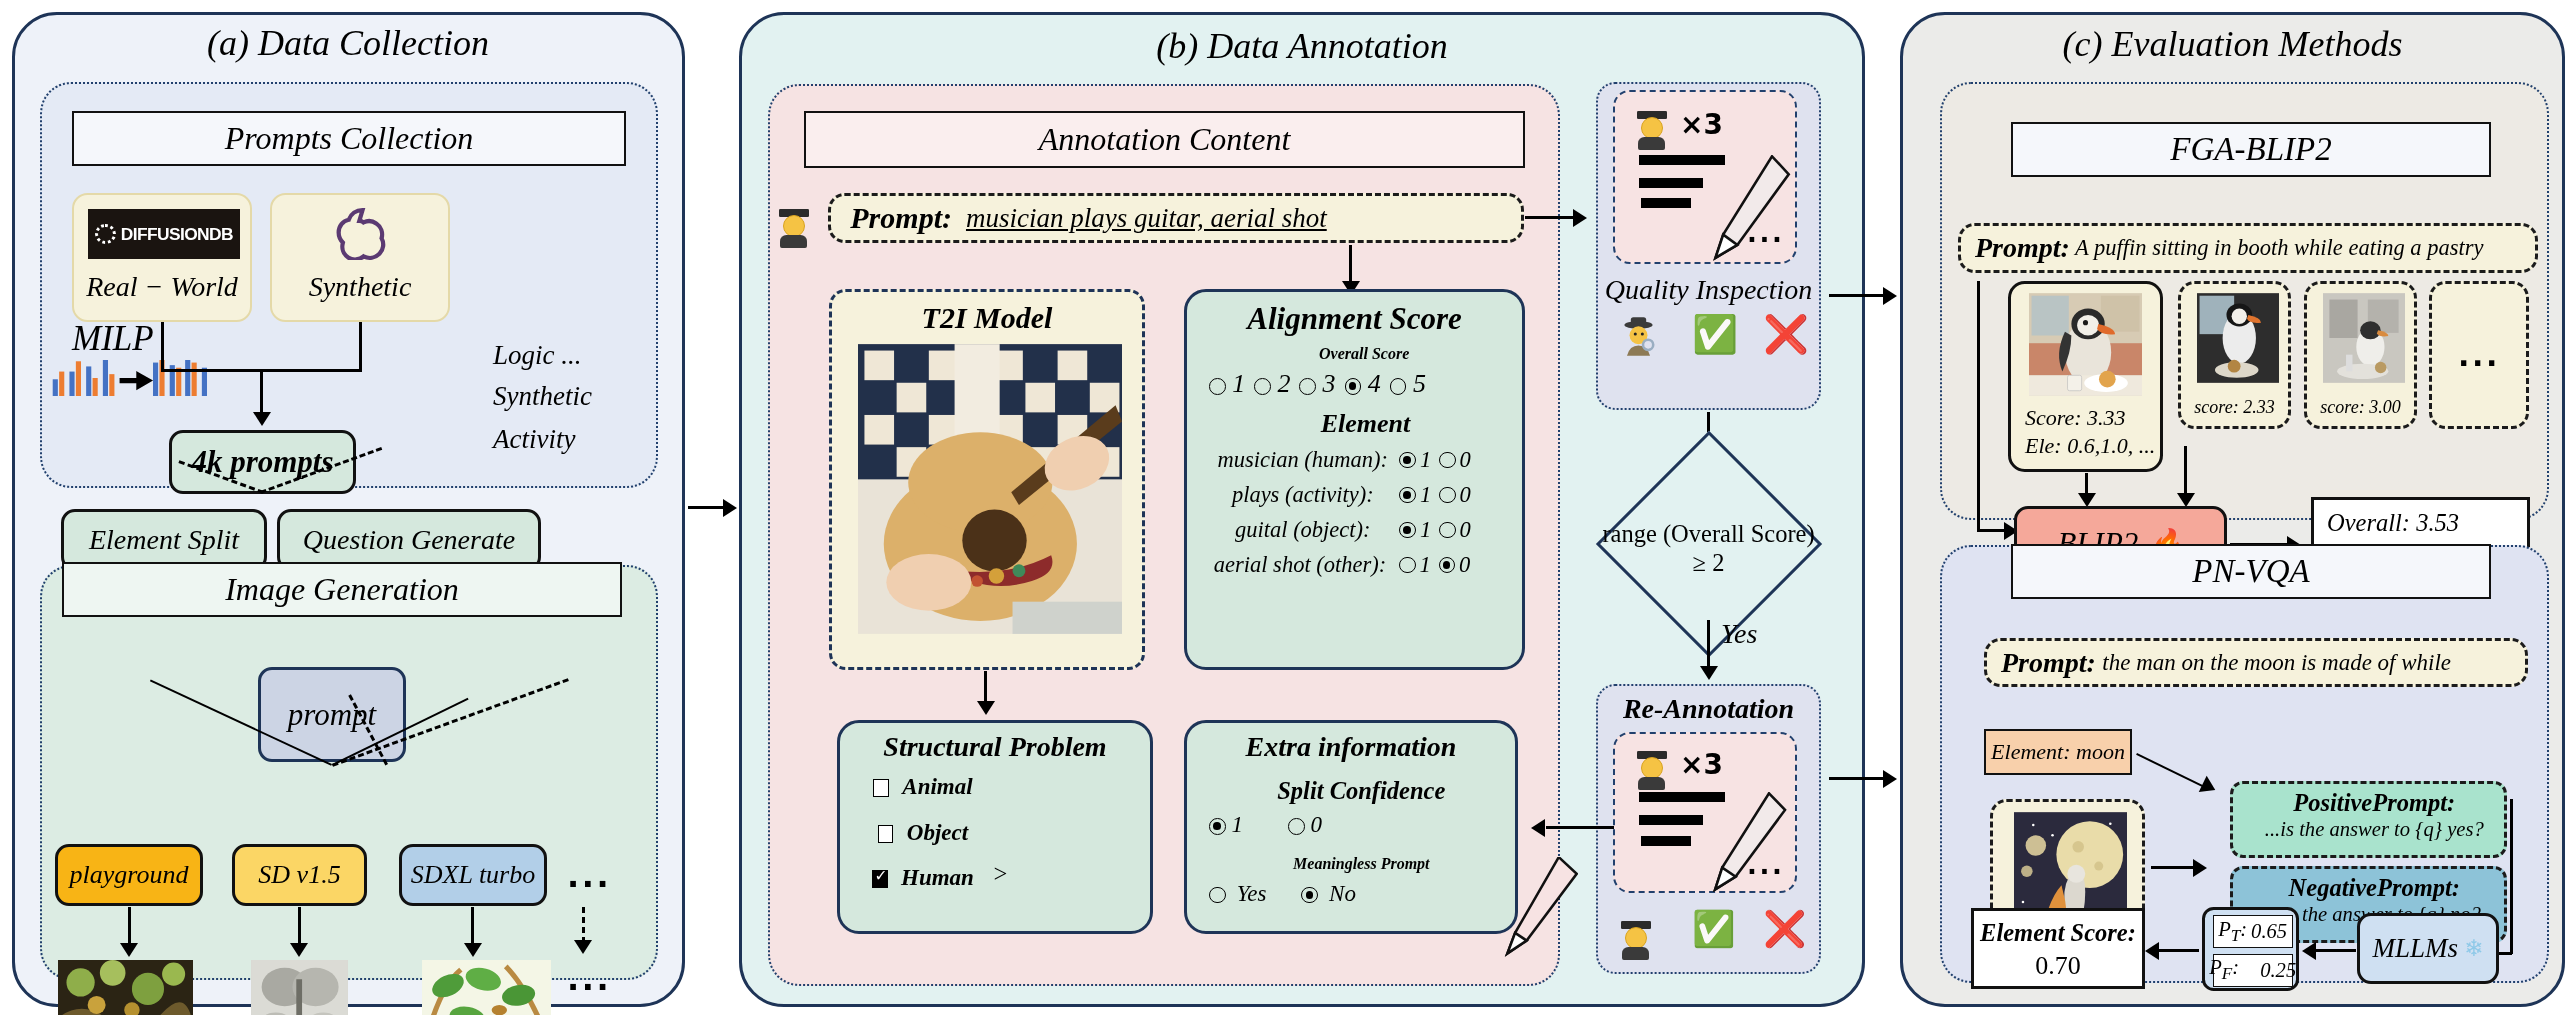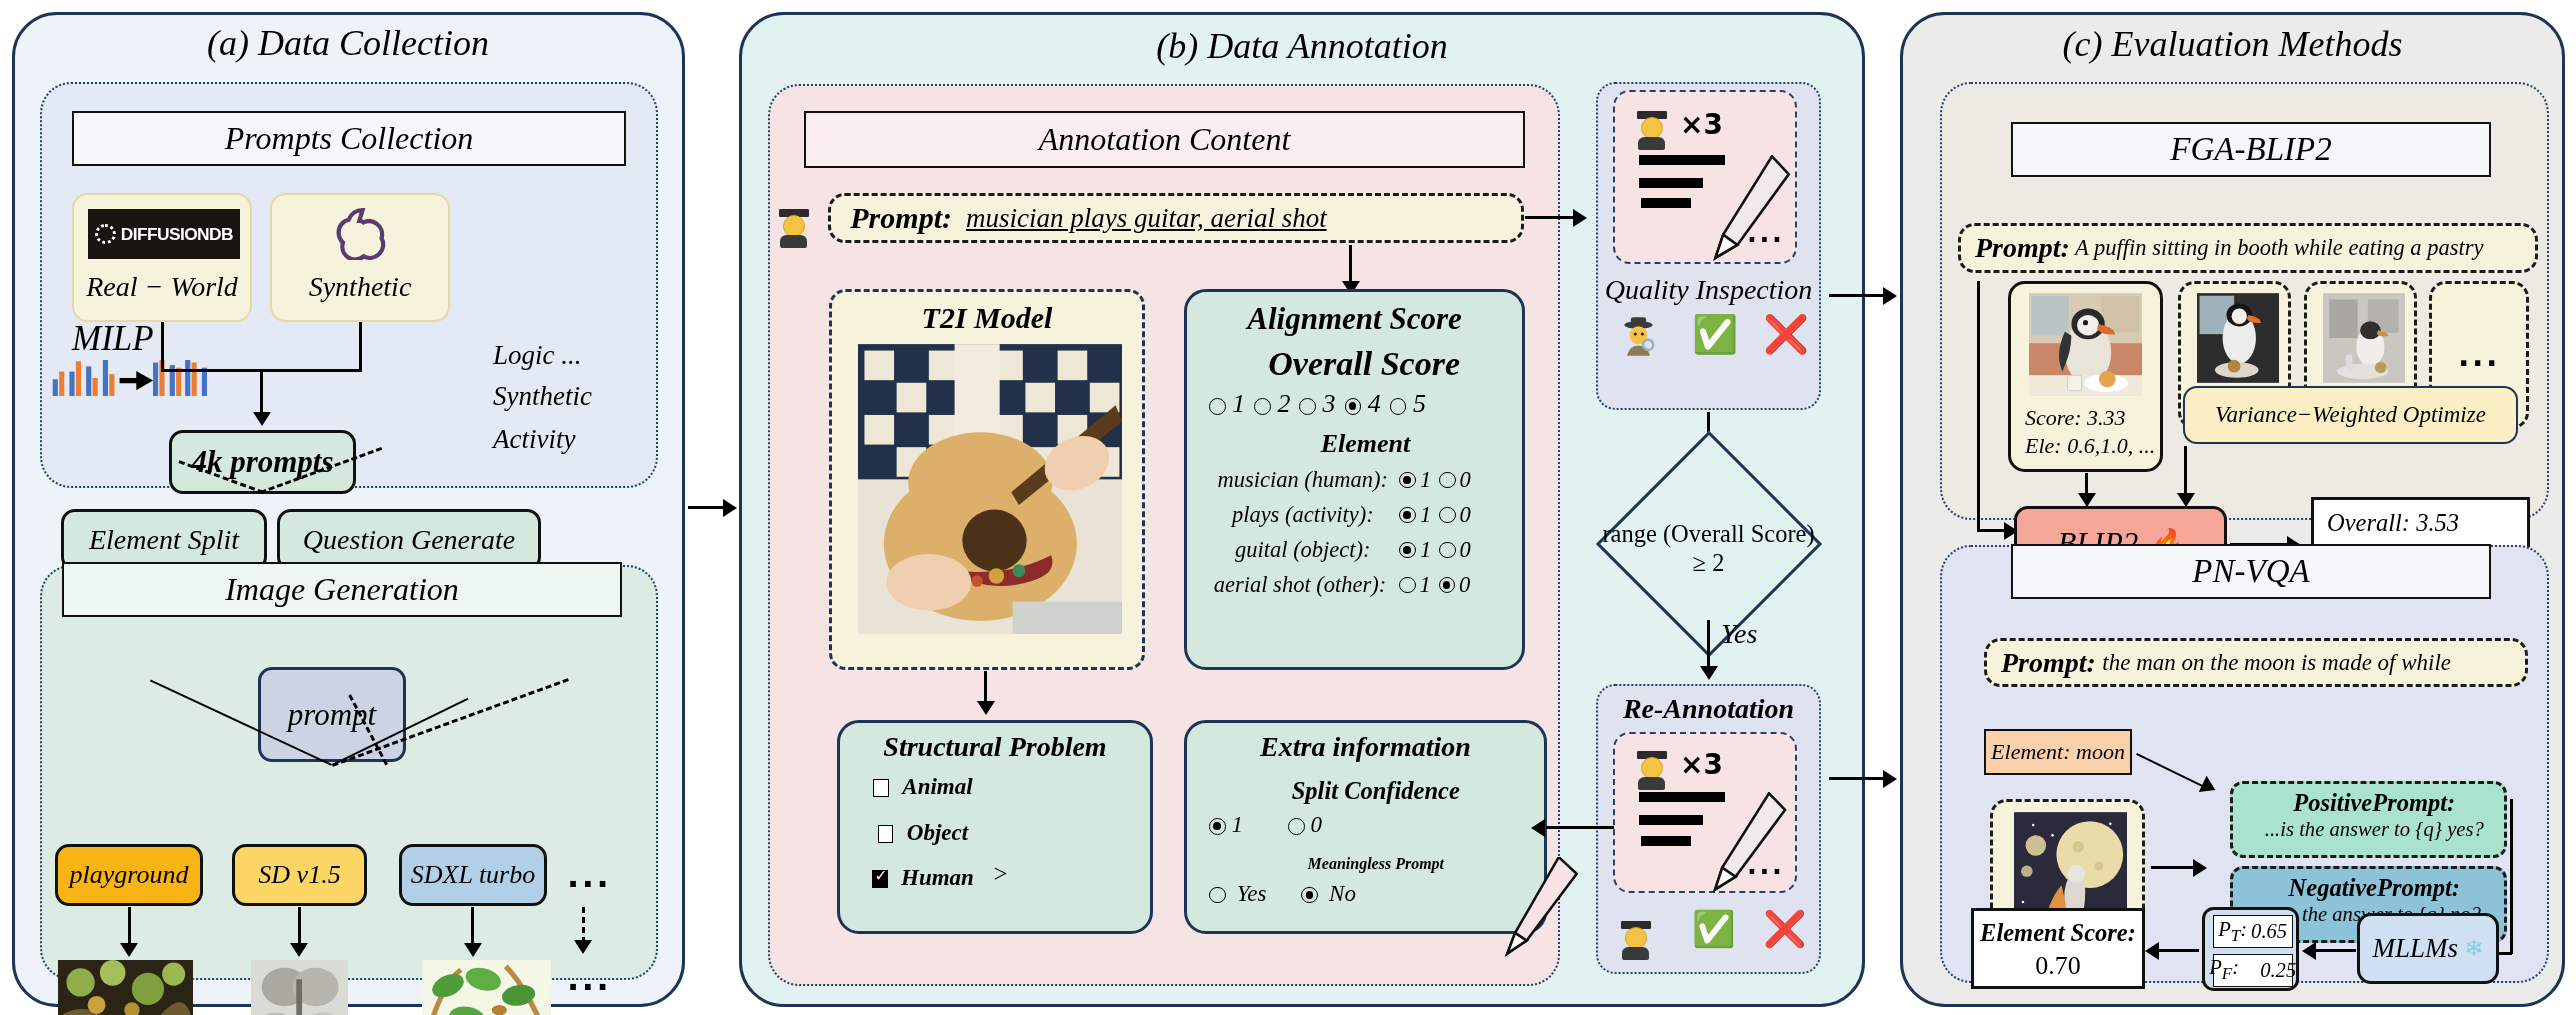--- a/index.html
+++ b/index.html
@@ -331,21 +331,21 @@
         <circle cx="185" cy="368" r="9" fill="#c25232"></circle>
         <ellipse cx="110" cy="370" rx="66" ry="44" fill="#f0cfb0"></ellipse>
         <ellipse cx="340" cy="185" rx="52" ry="40" fill="#f0cfb0" transform="rotate(-25 340 185)"></ellipse>
         <rect x="240" y="400" width="170" height="50" fill="#cfd2cc"></rect>
       </svg>
     </div>
   </div>
 
   <div class="rbox navy" style="left:1184px; top:289px; width:341px; height:381px; background:#d5e8dd; display:block; border-radius:22px;">
     <div class="bi center" style="margin-top:9px; font-size:31px;">Alignment Score</div>
-    <div class="bi" style="margin:7.7px 0 0 19.3px; font-size:34px;">Overall Score</div>
+    <div class="bi" style="margin:7.7px 0 0 19.3px; font-size:16px;">Overall Score</div>
 
     <div style="display:flex; gap:9px; margin:6.4px 0 0 22px; font-size:26px;">
       <span><span class="radio"></span>
         <span>1</span></span>
       <span><span class="radio"></span>
         <span>2</span></span>
       <span><span class="radio"></span>
         <span>3</span></span>
       <span><span class="radio on"></span>
         <span>4</span></span>
@@ -412,21 +412,21 @@
           <span class="cbx on"></span>
           <span style="margin-left:7.7px;">Human</span>
         </div>
       </div>
       <div style="width:26px; display:flex; align-items:flex-end; padding-bottom:2.6px;">
         <span style="font-size:24.5px;">&gt;</span>
       </div>
     </div>
   </div>
 
-  <div class="rbox navy" style="left:1184px; top:720px; width:363px; height:214px; background:#d5e8dd; display:block; border-radius:22px;">
+  <div class="rbox navy" style="left:1184px; top:720px; width:334px; height:214px; background:#d5e8dd; display:block; border-radius:22px;">
     <div class="bi center" style="margin-top:7.7px; font-size:28px;">Extra information</div>
 
     <div class="bi" style="margin:14px 0 0 20.6px; font-size:24.5px;">Split Confidence</div>
     <div style="display:flex; gap:45px; margin:7.7px 0 0 22px; font-size:23px;">
       <span><span class="radio on"></span>
         <span>1</span></span>
       <span><span class="radio"></span>
         <span>0</span></span>
     </div>
 
@@ -599,23 +599,20 @@
     <div class="ital center" style="position:absolute; left:0; right:0; bottom:7.7px; font-size:18px;">
       <span>score:</span>
       <span>3.00</span>
     </div>
   </div>
 
   <div class="dbox" style="left:2429px; top:281px; width:100px; height:148px; background:#f6f2dc; border-radius:16.7px;">
     <span class="dots" style="font-size:30px;">...</span>
   </div>
 
-  <div class="rbox navy" style="left:2183px; top:386px; width:335px; height:58px; background:#fbeec4; font-size:23px; border-width:2.6px;">
-    <span>Variance−Weighted Optimize</span>
-  </div>
 
   <div class="vline" style="left:2085px; top:473px; height:24.5px;"></div>
   <div class="arrow-d" style="left:2078px; top:493px;"></div>
   <div class="vline" style="left:2184px; top:446px; height:52px;"></div>
   <div class="arrow-d" style="left:2177px; top:493px;"></div>
   <div class="vline" style="left:1977px; top:281px; height:251px;"></div>
   <div class="hline" style="left:1977px; top:529px; width:32px;"></div>
   <div class="arrow-r" style="left:2004px; top:522px;"></div>
 
   <div class="rbox" style="left:2014px; top:506px; width:213px; height:76px; background:#f5a89a; font-size:31px; gap:10.3px;">

